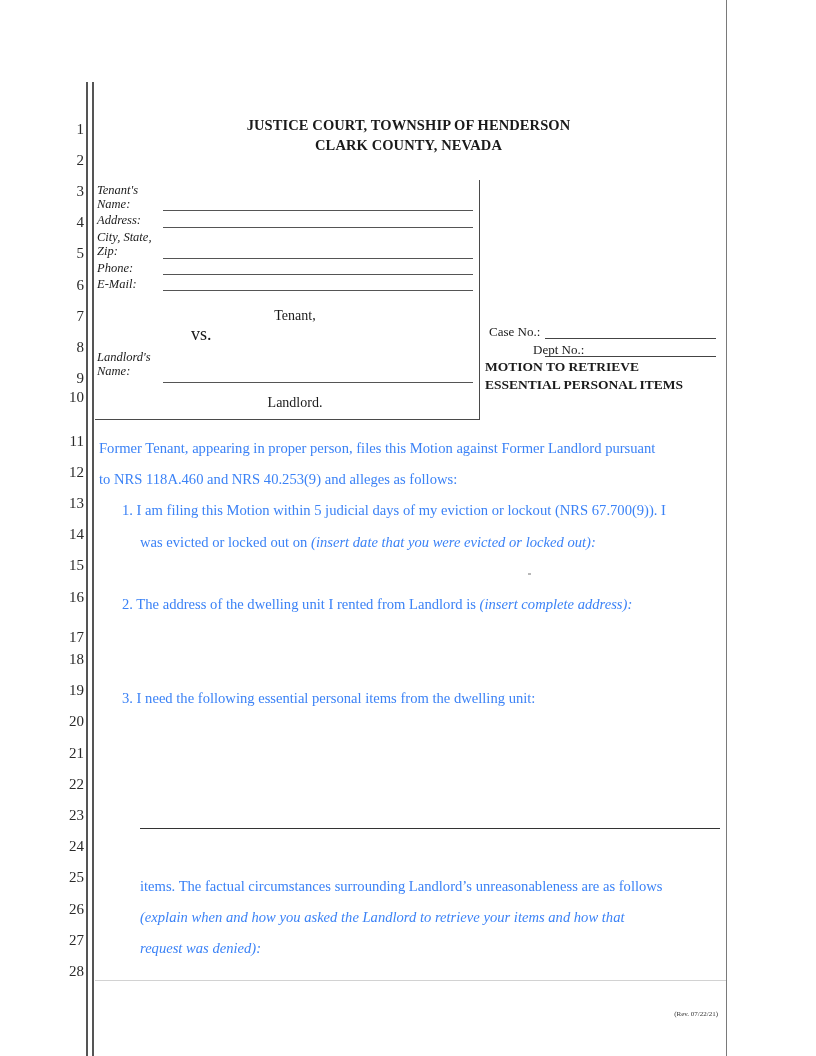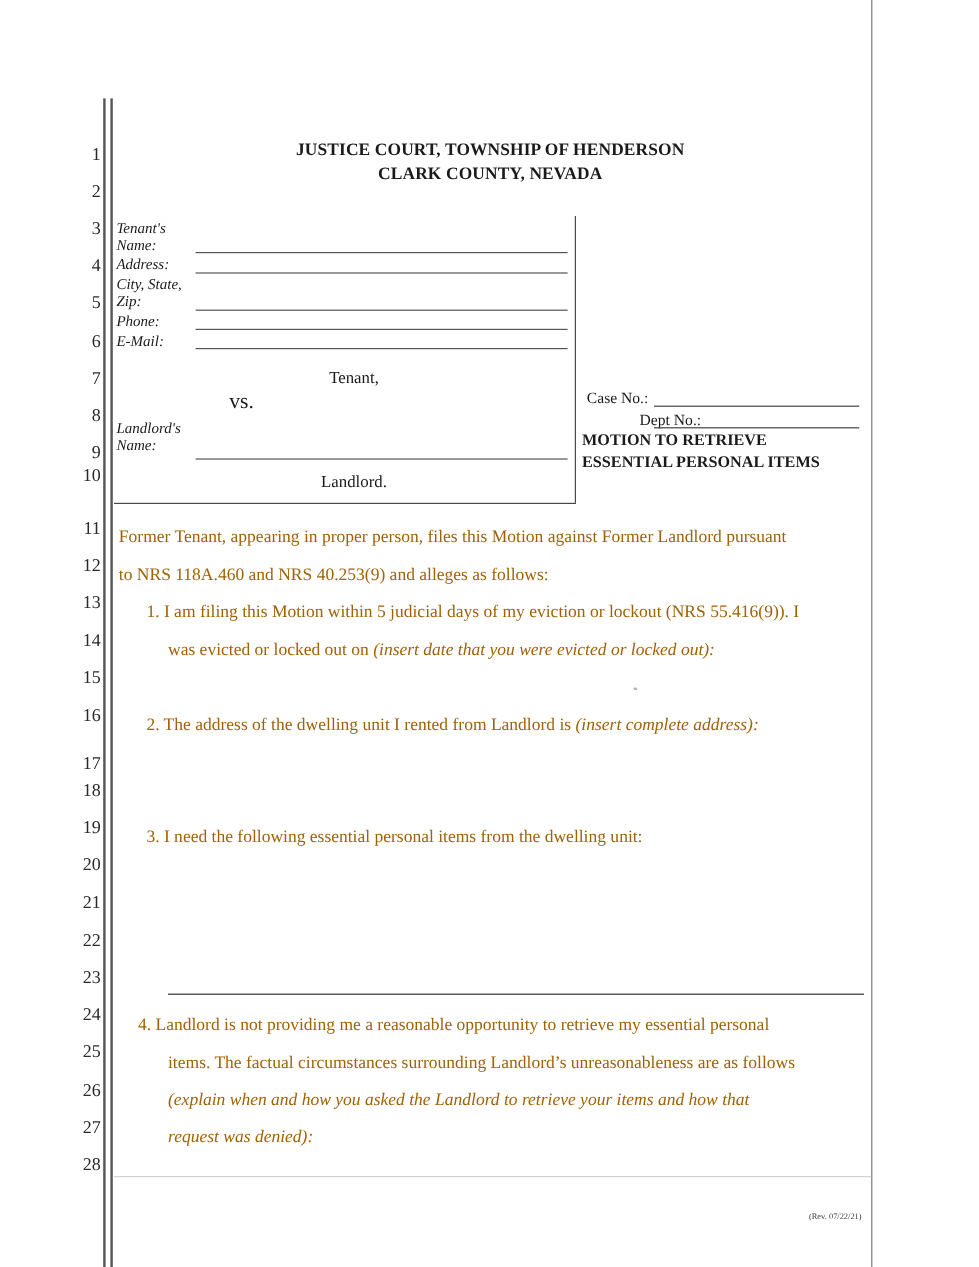--- a/index.html
+++ b/index.html
@@ -153,21 +153,21 @@
     font-weight: bold;
     font-size: 13.5px;
     line-height: 18px;
   }
 
   
   .body-line {
     position: absolute;
     font-size: 14.6px;
     line-height: 16px;
-    color: #a16207;
+    color: #3b82f6;
     white-space: nowrap;
   }
   .body-line i { font-style: italic; }
 
   
   #answer-rule {
     position: absolute;
     left: 140px; top: 828px;
     width: 580px; height: 1px;
     background: #333333;
@@ -286,36 +286,35 @@
 
     <div id="motion-title">
       <div>MOTION TO RETRIEVE</div>
       <div>ESSENTIAL PERSONAL ITEMS</div>
     </div>
   </div>
 
   <div class="body-line" style="left:99px; top:440px;">Former Tenant, appearing in proper person, files this Motion against Former Landlord pursuant</div>
   <div class="body-line" style="left:99px; top:471px;">to NRS 118A.460 and NRS 40.253(9) and alleges as follows:</div>
 
-  <div class="body-line" style="left:122px; top:502px;">1. I am filing this Motion within 5 judicial days of my eviction or lockout (NRS 55.416(9)). I</div>
+  <div class="body-line" style="left:122px; top:502px;">1. I am filing this Motion within 5 judicial days of my eviction or lockout (NRS 67.700(9)). I</div>
   <div class="body-line" style="left:140px; top:534px;">
     <span>was evicted or locked out on </span><i>(insert date that you were evicted or locked out):</i>
   </div>
 
   <div id="scan-artifact"></div>
 
   <div class="body-line" style="left:122px; top:596px;">
     <span>2. The address of the dwelling unit I rented from Landlord is </span><i>(insert complete address):</i>
   </div>
 
   <div class="body-line" style="left:122px; top:690px;">3. I need the following essential personal items from the dwelling unit:</div>
 
   <div id="answer-rule"></div>
 
-  <div class="body-line" style="left:115px; top:846px;">4. Landlord is not providing me a reasonable opportunity to retrieve my essential personal</div>
   <div class="body-line" style="left:140px; top:909px;"><i>(explain when and how you asked the Landlord to retrieve your items and how that</i></div>
   <div class="body-line" style="left:140px; top:878px;">items. The factual circumstances surrounding Landlord’s unreasonableness are as follows</div>
   <div class="body-line" style="left:140px; top:940px;"><i>request was denied):</i></div>
 
   <div id="footer-rule"></div>
   <div id="revision-stamp">(Rev. 07/22/21)</div>
 
 </div>
 
 </body></html>

